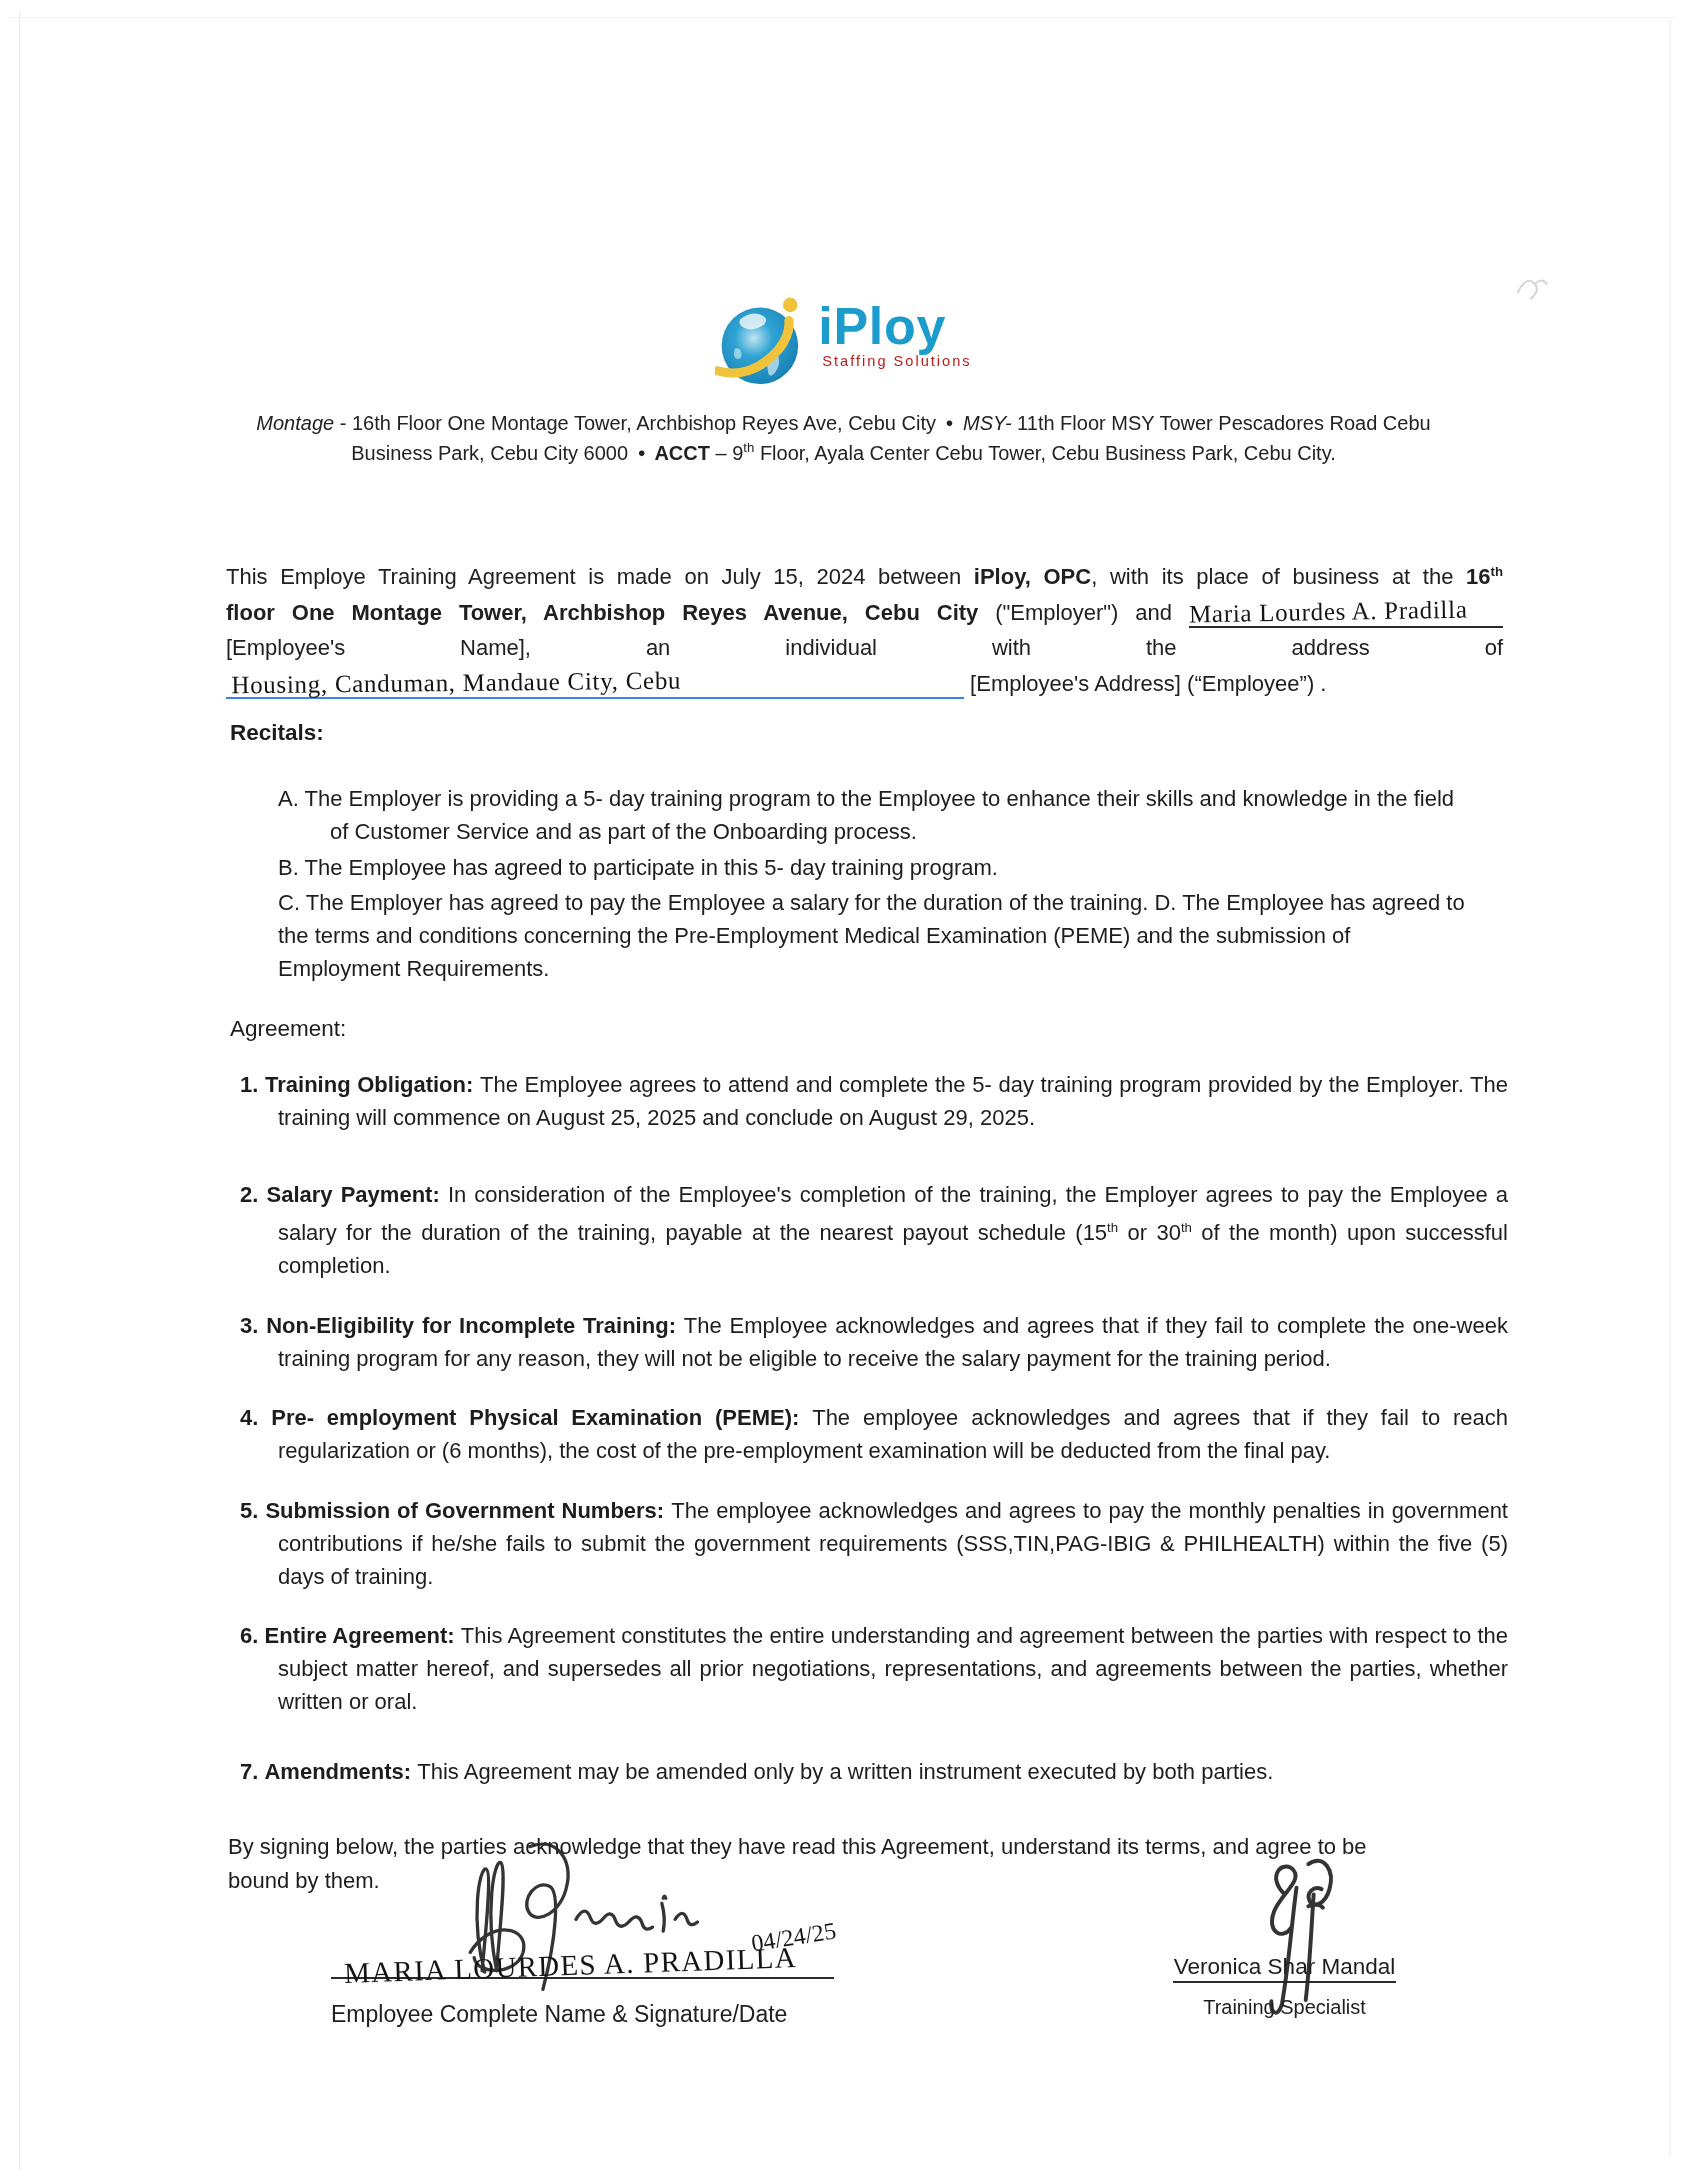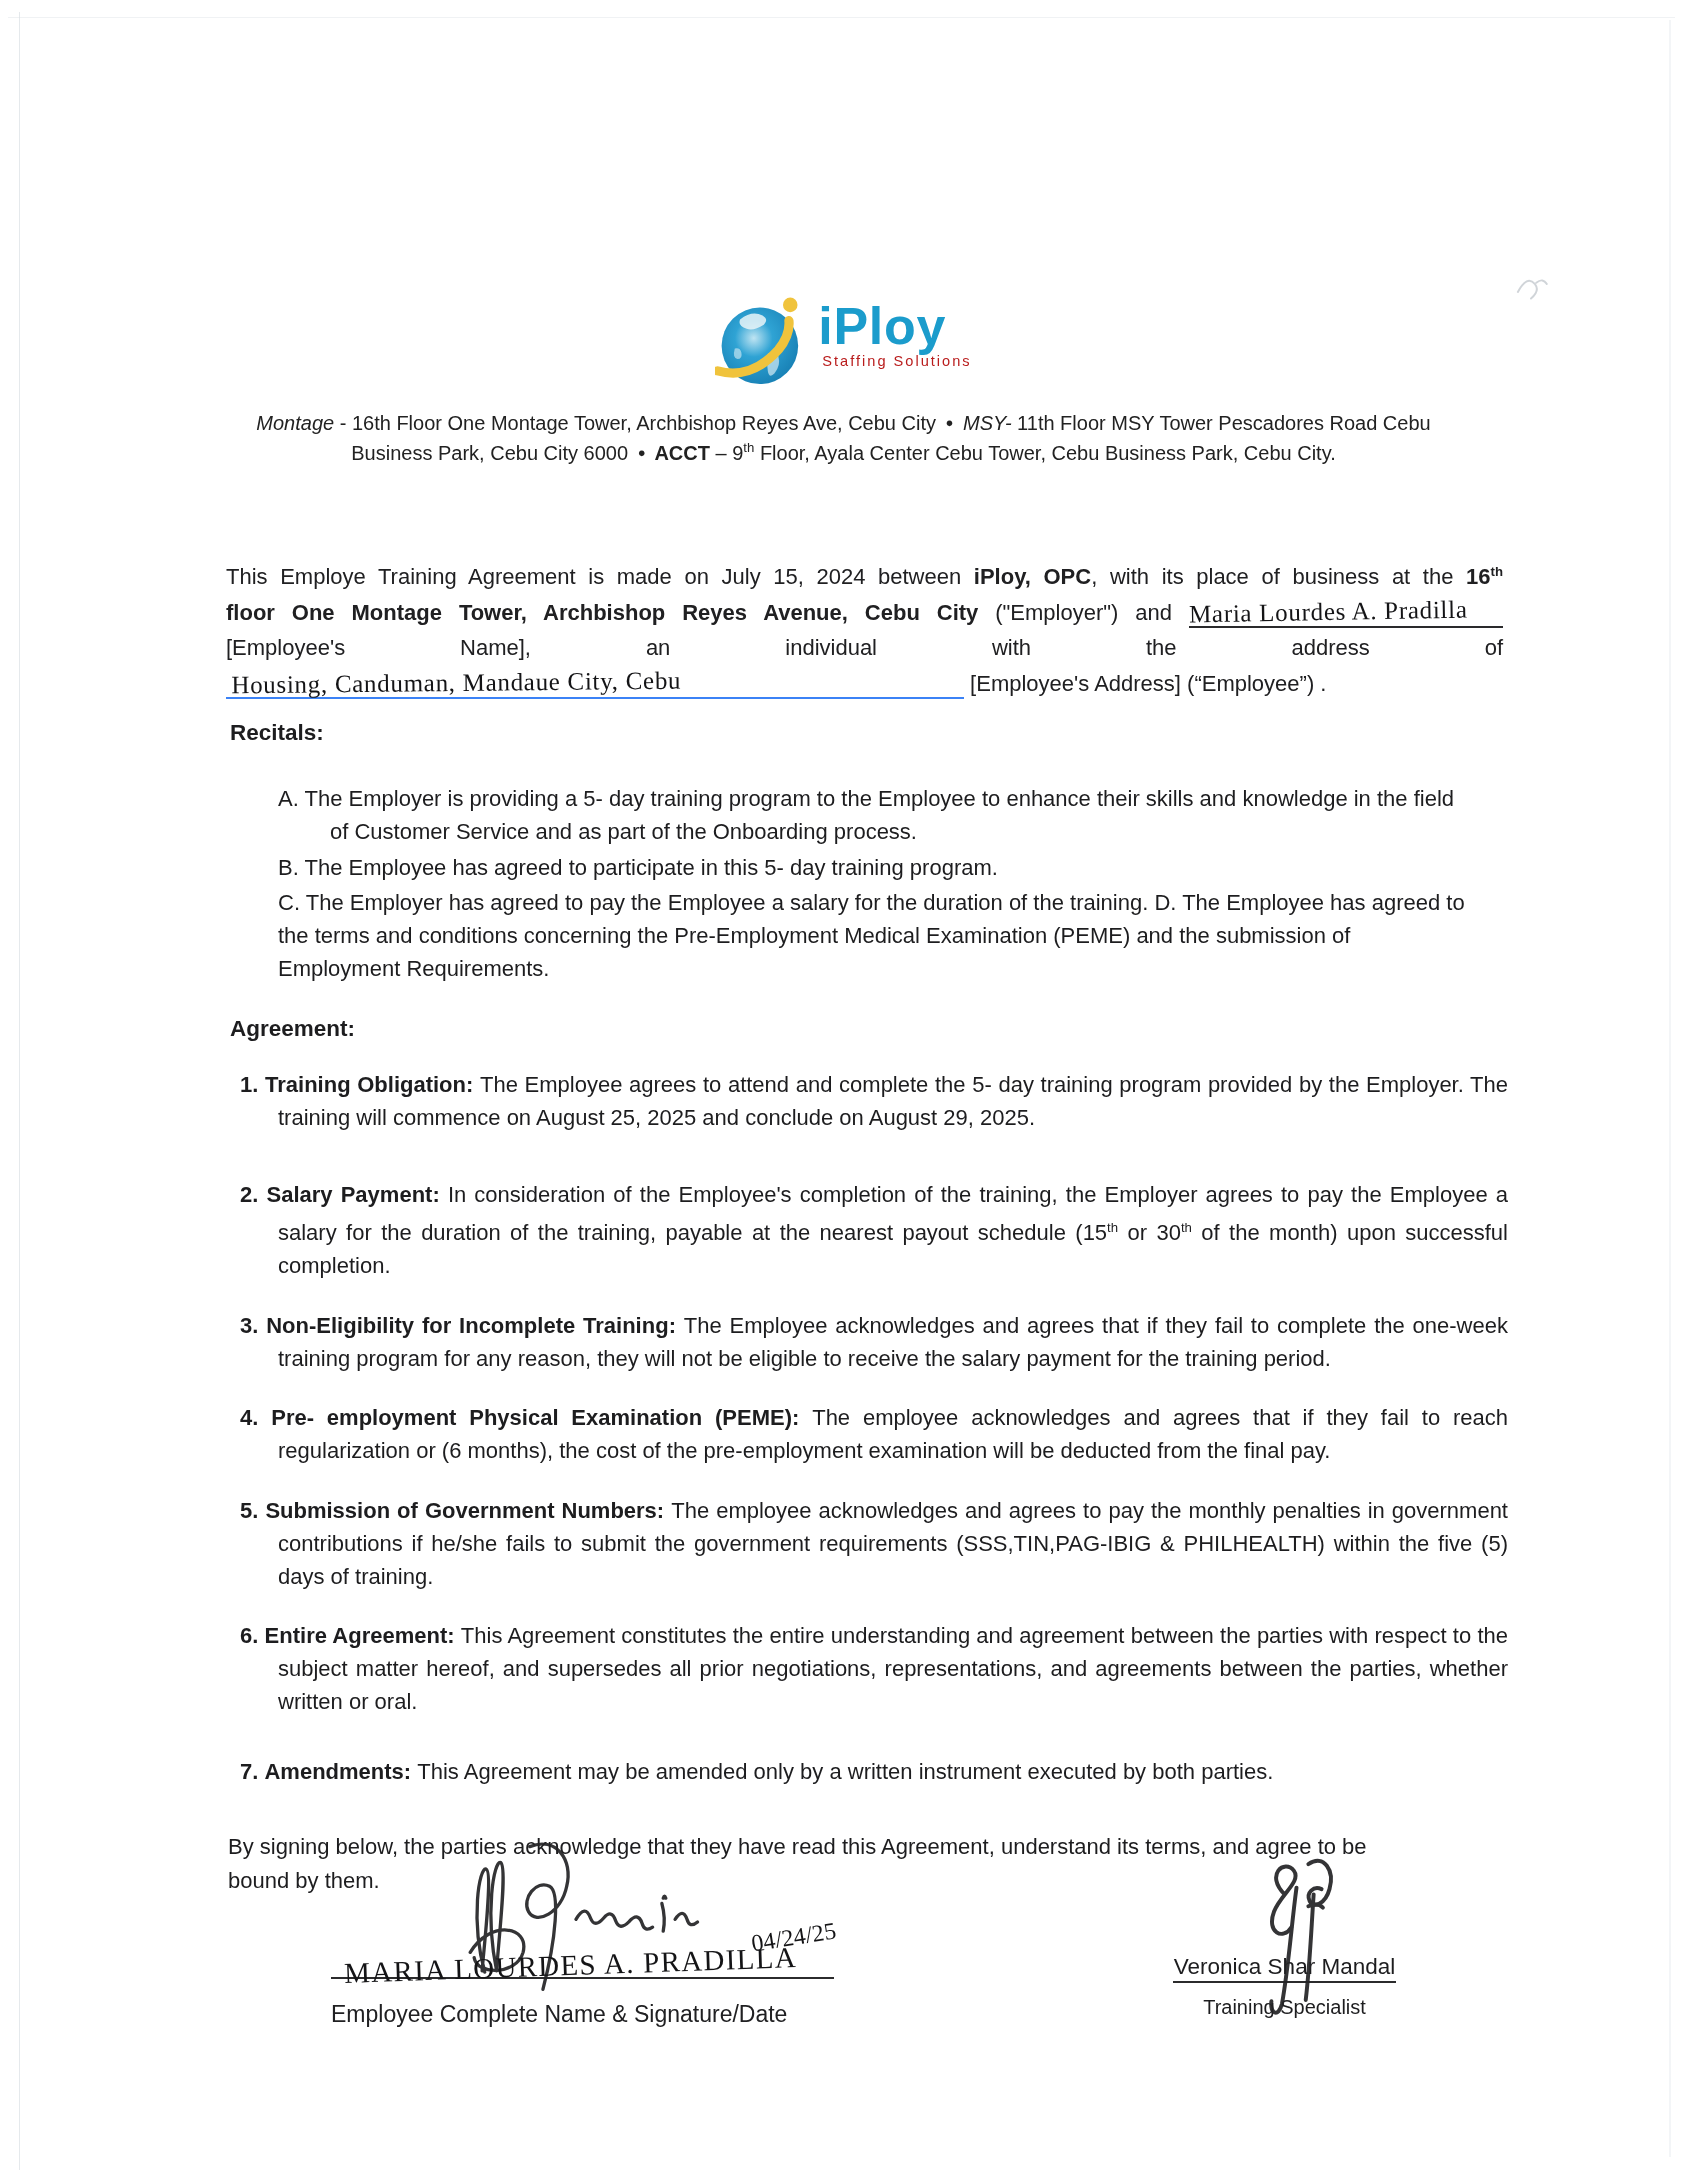--- a/index.html
+++ b/index.html
@@ -53,21 +53,21 @@
   }
   .uline-addr .hand { font-size:25px; display:inline-block; transform:rotate(-0.6deg); padding-left:5.3px; }
 
   
   .recitals-heading { position:absolute; top:720px; left:230px; font-size:22.5px; font-weight:700; }
   .recitals { position:absolute; top:782px; left:278px; width:1197px; font-size:22px; line-height:33px; }
   .recital-a { padding-left:52px; text-indent:-52px; margin-bottom:2.6px; }
   .recital-b { margin-bottom:2.6px; }
 
   
-  .agreement-heading { position:absolute; top:1016px; left:230px; font-size:22.5px; font-weight:700; }
+  .agreement-heading { position:absolute; top:1016px; left:230px; font-size:22.5px; font-weight:400; }
   .agreement-items { position:absolute; top:1068px; left:240px; width:1268px; font-size:22px; }
   .agreement-item { padding-left:38px; text-indent:-38px; text-align:justify; line-height:33px; margin-bottom:26.5px; }
   .agreement-item.gap-lg { margin-bottom:44px; }
   .agreement-item.gap-md { margin-bottom:37px; }
   .item-num { font-weight:700; }
   .item-title { font-weight:700; }
 
   
   .closing { position:absolute; top:1830px; left:228px; width:1184px; font-size:22px; line-height:34px; }
 

